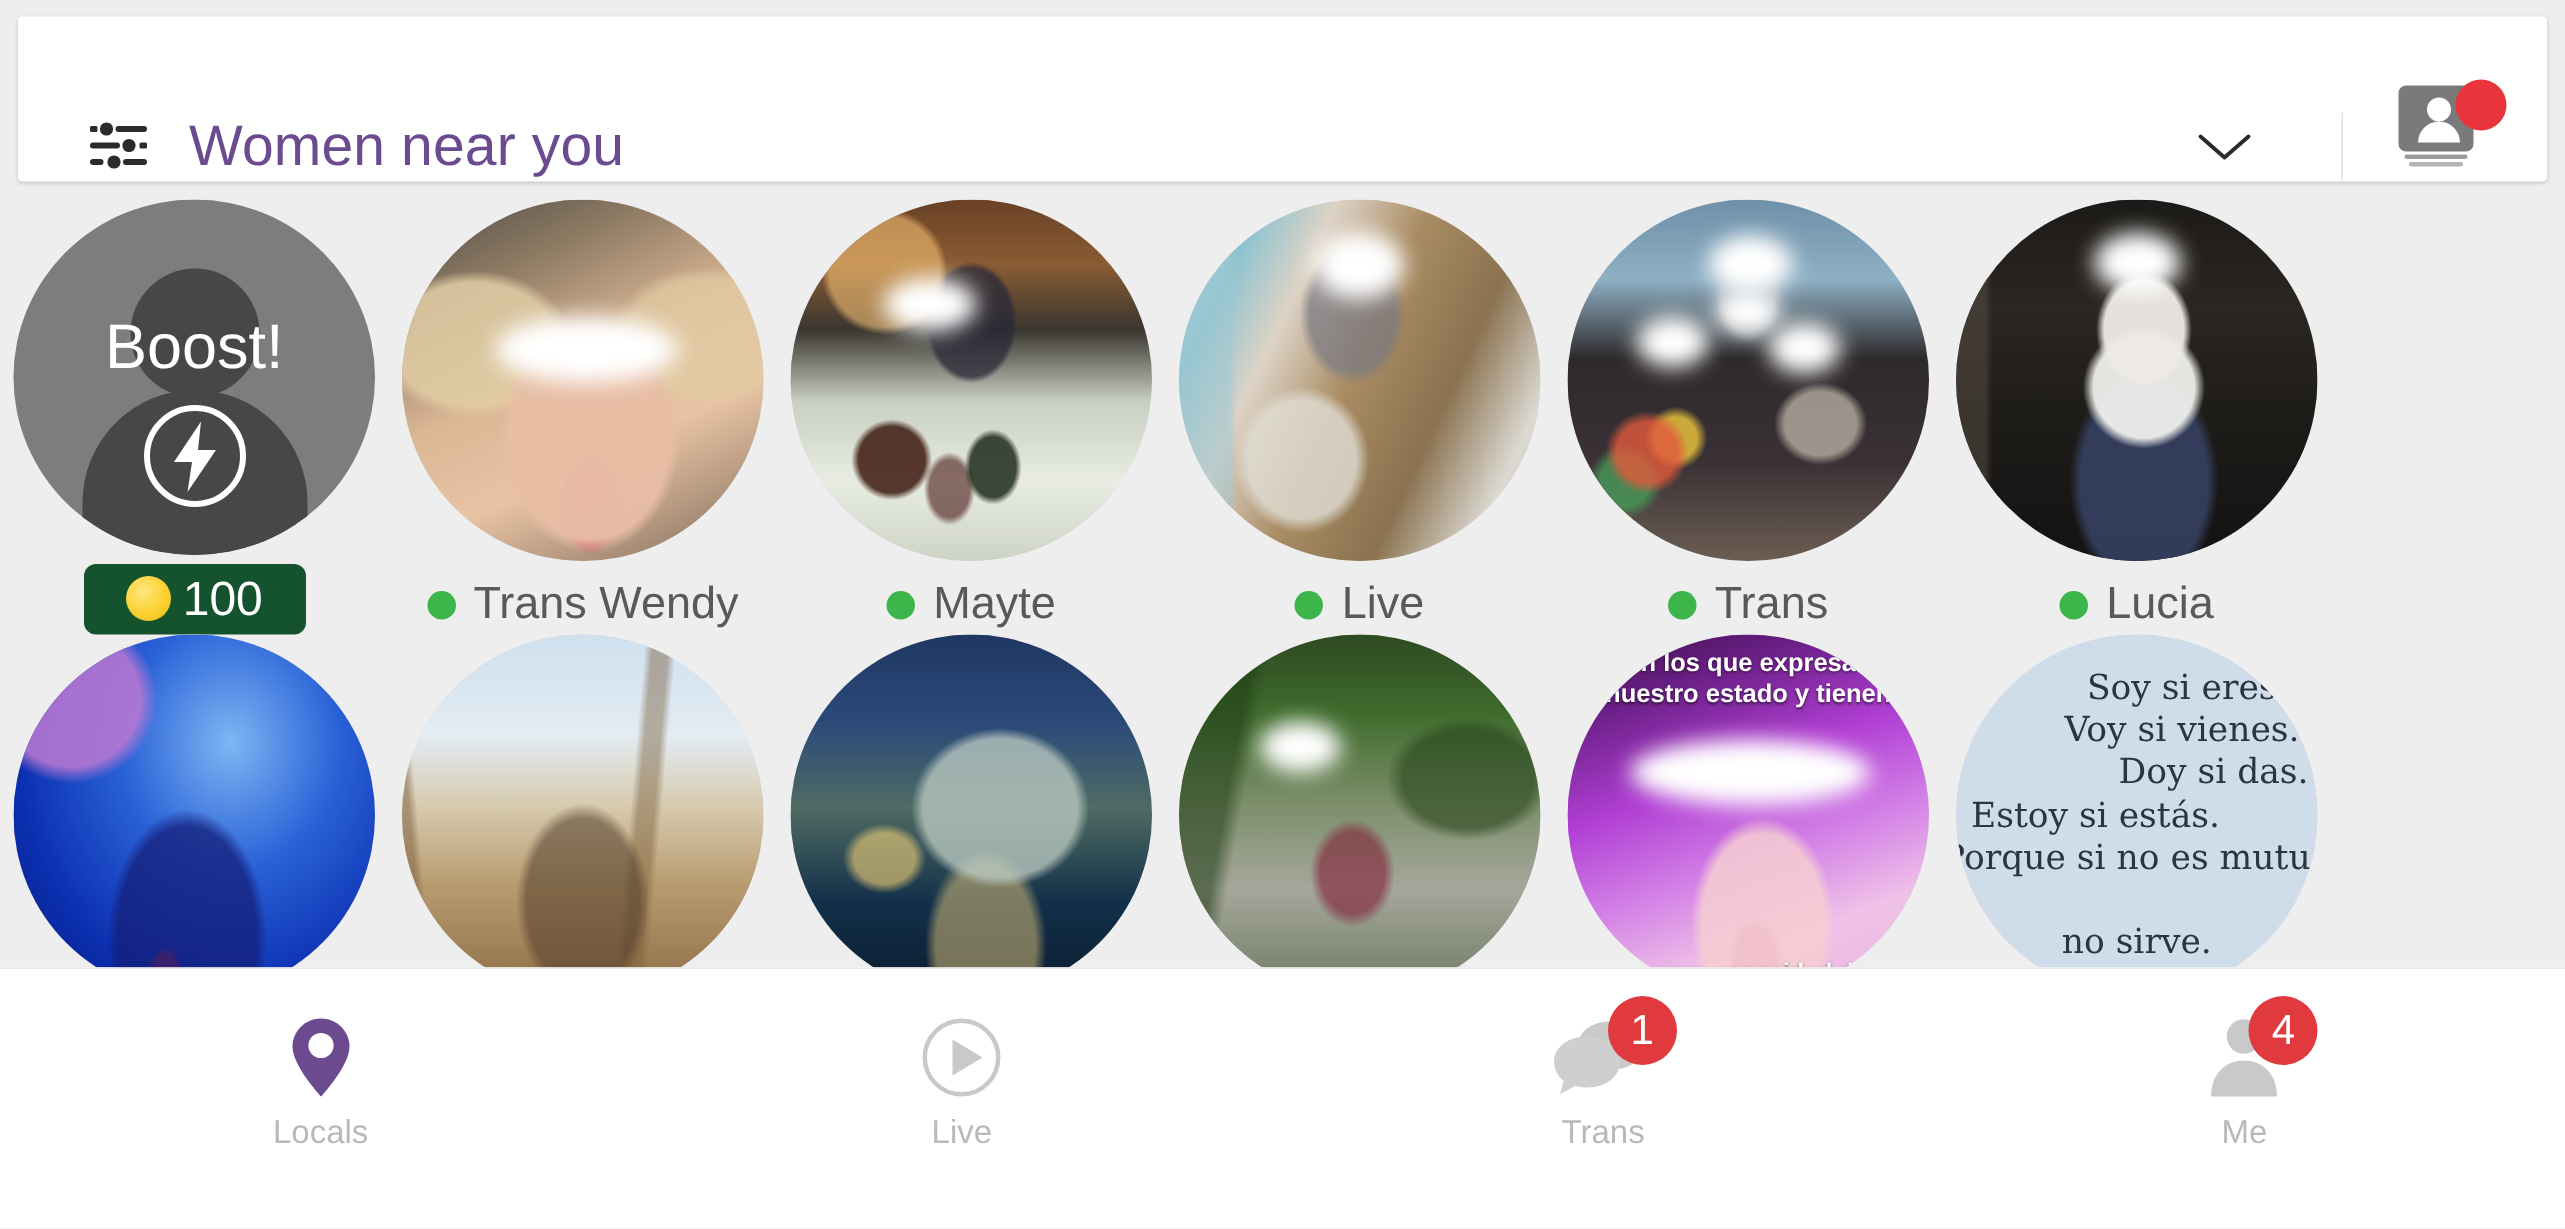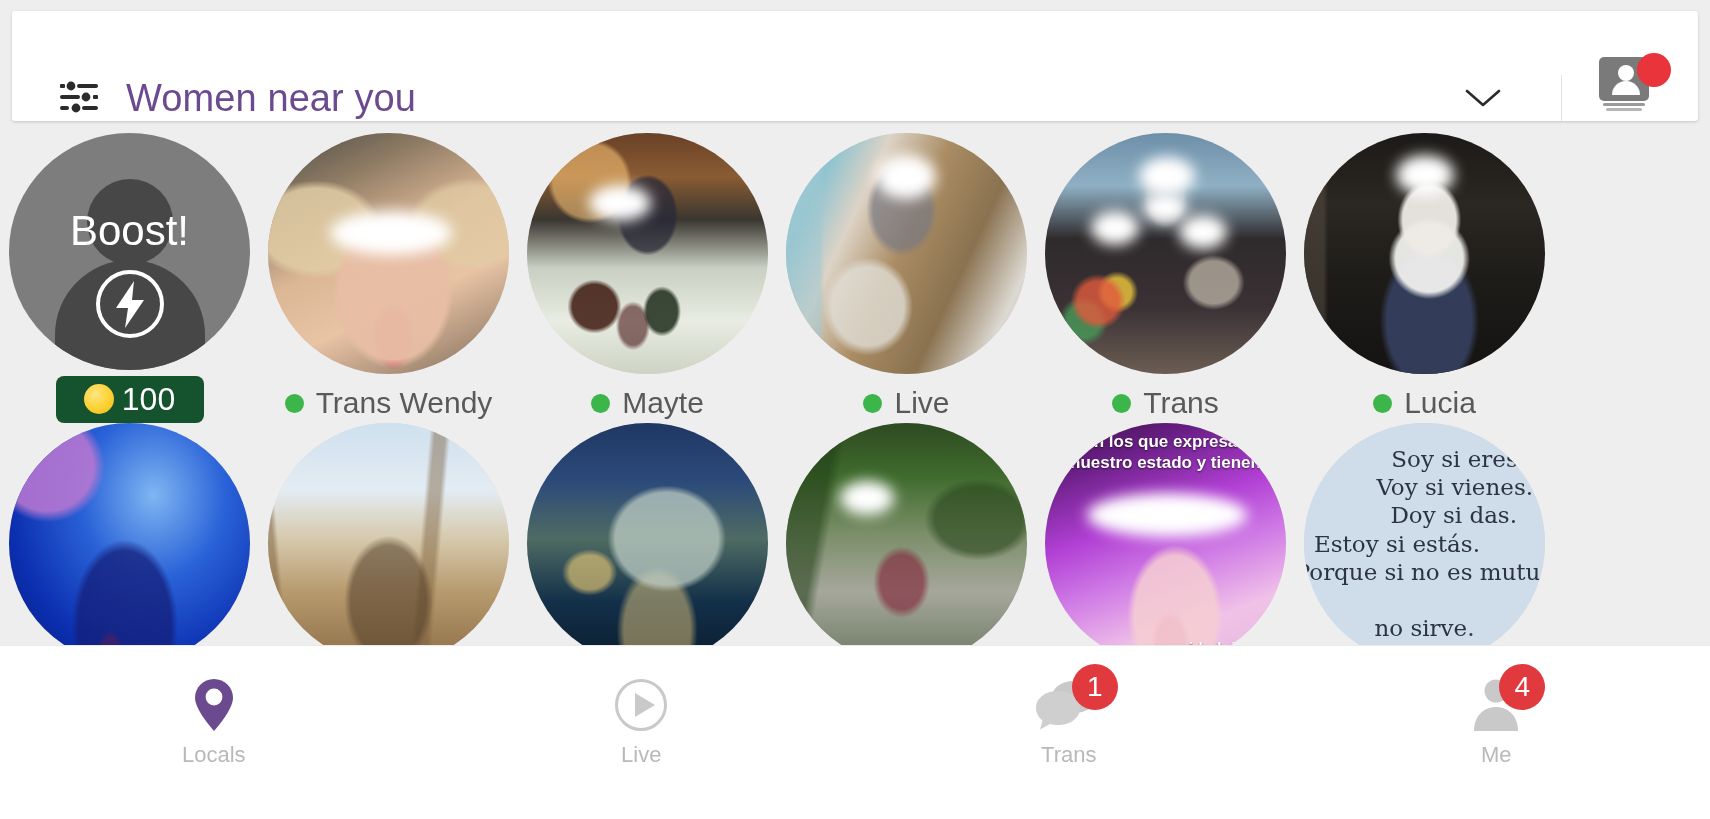--- a/index.html
+++ b/index.html
@@ -264,21 +264,21 @@
   .quote-line {
     font-family: "DejaVu Serif", serif;
     font-size: 23px;
     color: #2b3440;
     line-height: 1.22;
     white-space: nowrap;
     text-align: left;
   }
   .q1 { align-self: flex-end; margin-right: 14px; }
   .q2 { align-self: flex-end; margin-right: 6px; }
-  .q3 { align-self: flex-end; margin-right: 22px; }
+  .q3 { align-self: flex-end; }
   .q4 { align-self: flex-start; margin-left: 4px; }
   .q5 { align-self: center; }
   .q6 { align-self: center; margin-top: 28px; }
 
   .ribbon-text {
     position: absolute;
     top: 8px; left: 0; right: 0;
     text-align: center;
     color: #ffffff;
     font-size: 17px;

